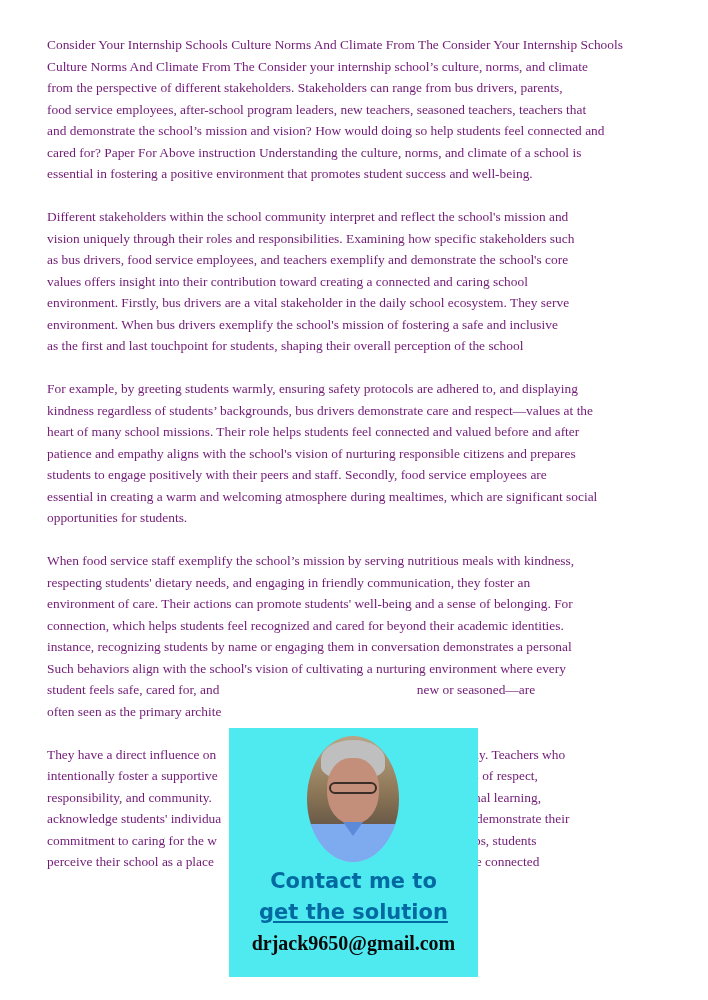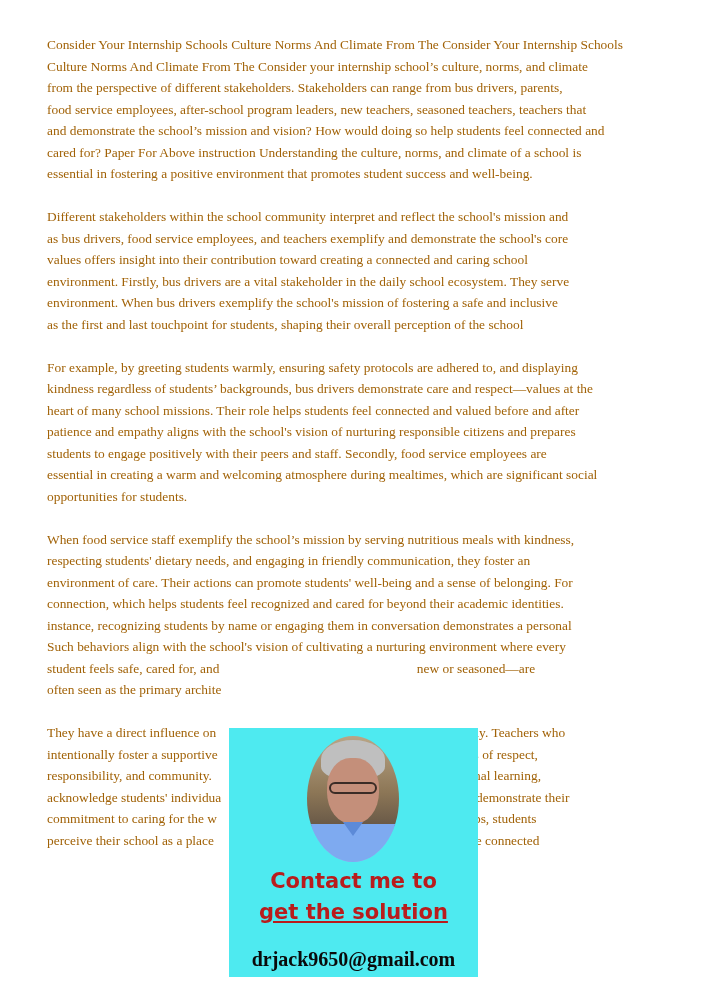--- a/index.html
+++ b/index.html
@@ -1,20 +1,20 @@
 <!DOCTYPE html>
 <html><head>
 <meta charset="utf-8">
 <style>
   html, body { margin: 0; padding: 0; background: #ffffff; }
   body { width: 708px; height: 1000px; position: relative; overflow: hidden; }
   .page {
     position: absolute; left: 47px; top: 34px; width: 640px;
     font-family: "Liberation Serif", serif; font-size: 13.4px; line-height: 21.5px;
-    color: #a16207;
+    color: #701a75;
   }
   .para { margin: 0 0 21.5px 0; }
   .line { display: block; white-space: nowrap; }
   .overlay {
     position: absolute; left: 229px; top: 728px; width: 249px; height: 249px;
     background: #4eeaf0;
   }
   .portrait {
     position: absolute; left: 78px; top: 8px; width: 92px; height: 126px;
     border-radius: 50%; overflow: hidden;
@@ -36,46 +36,46 @@
     position: absolute; left: 0; top: 88px; width: 92px; height: 40px;
     background: #7eaaf0;
   }
   .portrait .collar {
     position: absolute; left: 36px; top: 86px; width: 20px; height: 14px;
     background: #5c8ad8; clip-path: polygon(0 0, 100% 0, 50% 100%);
   }
   .cta {
     position: absolute; left: 0; width: 249px; text-align: center;
     font-family: "DejaVu Sans", sans-serif; font-weight: bold; font-size: 21px;
-    color: #b91c1c; line-height: 30px;
+    color: #0369a1; line-height: 30px;
   }
   .cta1 { top: 138px; }
   .cta2 { top: 169px; text-decoration: underline; }
   .email {
     position: absolute; left: 0; top: 204px; width: 249px; text-align: center;
     font-family: "Liberation Serif", serif; font-weight: bold; font-size: 20px;
     color: #0a0a0a;
-    margin-top: 16px;
   }
 </style>
 </head>
 <body>
 
 <div class="page">
   <p class="para">
     <span class="line">Consider Your Internship Schools Culture Norms And Climate From The Consider Your Internship Schools</span>
     <span class="line">Culture Norms And Climate From The Consider your internship school’s culture, norms, and climate</span>
     <span class="line">from the perspective of different stakeholders. Stakeholders can range from bus drivers, parents,</span>
     <span class="line">food service employees, after-school program leaders, new teachers, seasoned teachers, teachers that</span>
     <span class="line">and demonstrate the school’s mission and vision? How would doing so help students feel connected and</span>
     <span class="line">cared for? Paper For Above instruction Understanding the culture, norms, and climate of a school is</span>
     <span class="line">essential in fostering a positive environment that promotes student success and well-being.</span>
   </p>
   <p class="para">
     <span class="line">Different stakeholders within the school community interpret and reflect the school's mission and</span>
+    <span class="line">vision uniquely through their roles and responsibilities. Examining how specific stakeholders such</span>
     <span class="line">as bus drivers, food service employees, and teachers exemplify and demonstrate the school's core</span>
     <span class="line">values offers insight into their contribution toward creating a connected and caring school</span>
     <span class="line">environment. Firstly, bus drivers are a vital stakeholder in the daily school ecosystem. They serve</span>
     <span class="line">environment. When bus drivers exemplify the school's mission of fostering a safe and inclusive</span>
     <span class="line">as the first and last touchpoint for students, shaping their overall perception of the school</span>
   </p>
   <p class="para">
     <span class="line">For example, by greeting students warmly, ensuring safety protocols are adhered to, and displaying</span>
     <span class="line">kindness regardless of students’ backgrounds, bus drivers demonstrate care and respect—values at the</span>
     <span class="line">heart of many school missions. Their role helps students feel connected and valued before and after</span>

